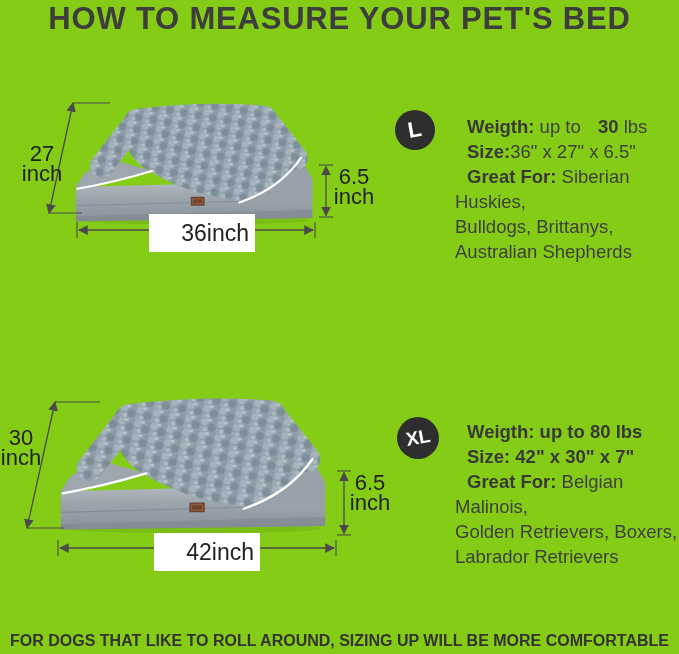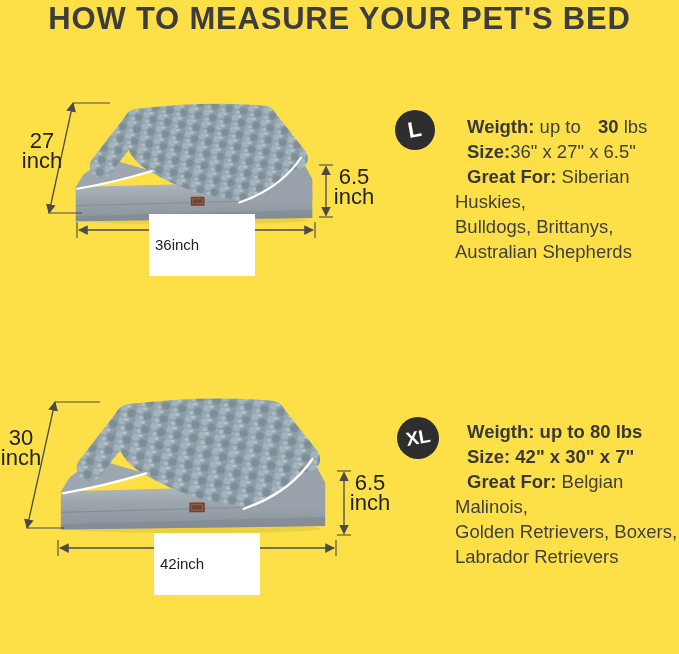--- a/index.html
+++ b/index.html
@@ -1,31 +1,31 @@
 <!DOCTYPE html>
 <html><head>
 <meta charset="utf-8">
 <style>
   html,body { margin:0; padding:0; background:#ffffff; }
   .canvas {
-    position:relative; width:679px; height:654px; background:#fde047;
+    position:relative; width:679px; height:654px; background:#84cc16;
     font-family:"Liberation Sans", sans-serif; overflow:hidden;
   }
   .title {
     position:absolute; top:1px; left:0; width:100%; margin:0;
     text-align:center; font-size:31px; font-weight:bold; letter-spacing:0.8px;
     color:#3d3d3d; white-space:nowrap;
   }
   .bed-svg { position:absolute; }
   .dim-svg { position:absolute; overflow:visible; }
   .dim-label { position:absolute; color:#222; font-size:22px; line-height:20px; text-align:center; }
   .dim-label .unit { display:block; }
   .width-label {
-    position:absolute; background:#fff; color:#222; font-size:15px;
-    line-height:30px; text-align:left; padding:16px 6px; white-space:nowrap;
+    position:absolute; background:#fff; color:#222; font-size:23px;
+    line-height:30px; text-align:right; padding:4px 6px; white-space:nowrap;
   }
   .badge {
     position:absolute; border-radius:50%; background:#2e2e2e; color:#fff;
     font-weight:bold; display:flex; align-items:center; justify-content:center;
   }
   .badge-l  { left:395px; top:110px; width:40px; height:40px; font-size:22px; }
   .badge-xl { left:397px; top:417px; width:42px; height:42px; font-size:19px; }
   .badge span { transform:rotate(-10deg); }
   .info { position:absolute; left:455px; width:228px; font-size:18.5px; line-height:25px; color:#3f3f3f; }
   .info-l  { top:114px; }
@@ -90,21 +90,21 @@
     <svg class="bed-svg" style="left:72px; top:98px;" width="244" height="128" viewBox="0 0 300 158">
       <use href="#bedSymbol"></use>
     </svg>
 
     
     <svg class="dim-svg" style="left:8px; top:98px;" width="104" height="122">
       <line x1="65" y1="5" x2="102" y2="5" stroke="#4a4a4a" stroke-width="1.1"></line>
       <line x1="41" y1="115" x2="74" y2="115" stroke="#4a4a4a" stroke-width="1.1"></line>
       <line x1="65" y1="5" x2="41" y2="115" stroke="#4a4a4a" stroke-width="1.3" marker-start="url(#arw)" marker-end="url(#arw)"></line>
     </svg>
-    <div class="dim-label" style="left:14px; top:131px; width:56px;">
+    <div class="dim-label" style="left:14px; top:144px; width:56px;">
       <span>27</span>
       <span class="unit">inch</span>
     </div>
 
     
     <svg class="dim-svg" style="left:318px; top:162px;" width="16" height="58">
       <line x1="1" y1="3" x2="15" y2="3" stroke="#4a4a4a" stroke-width="1.1"></line>
       <line x1="1" y1="55" x2="15" y2="55" stroke="#4a4a4a" stroke-width="1.1"></line>
       <line x1="8" y1="4.5" x2="8" y2="53.5" stroke="#4a4a4a" stroke-width="1.3" marker-start="url(#arw)" marker-end="url(#arw)"></line>
     </svg>
@@ -177,14 +177,15 @@
 
     <div class="info info-xl">
       <div><b>Weigth: up to 80 lbs</b></div>
       <div><b>Size: 42" x 30" x 7"</b></div>
       <div><b>Great For:</b><span> Belgian Malinois,</span></div>
       <div>Golden Retrievers, Boxers,</div>
       <div>Labrador Retrievers</div>
     </div>
   </section>
 
+  <div class="footer">FOR DOGS THAT LIKE TO ROLL AROUND, SIZING UP WILL BE MORE COMFORTABLE</div>
 
 </div>
 
 </body></html>

